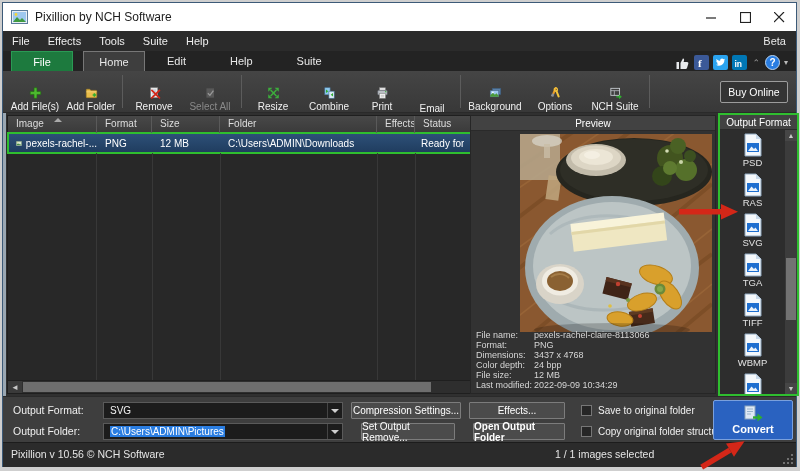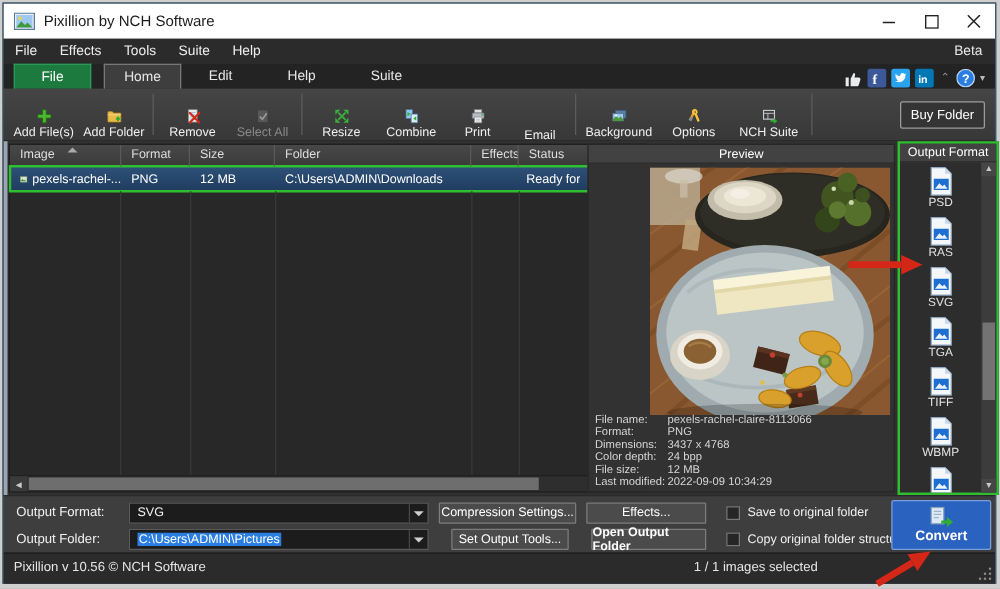--- a/index.html
+++ b/index.html
@@ -273,21 +273,21 @@
     <div class="tbtn" style="width:62px;">
       <svg viewBox="0 0 24 24">
           <rect x="4" y="4" width="15" height="12" fill="none" stroke="#c8cdd2" stroke-width="1.5"></rect>
           <path d="M4 8h15M10 8v8" stroke="#c8cdd2" stroke-width="1.2"></path>
           <path d="M13.5 18.5h6.5" stroke="#2fae2f" stroke-width="2.4"></path>
           <polygon points="18,14.5 23,18.5 18,22.5" fill="#2fae2f"></polygon>
         </svg>
       <span class="lbl">NCH Suite</span>
     </div>
     <div class="tsep"></div>
-    <div class="buyonline">Buy Folder</div>
+    <div class="buyonline">Buy Online</div>
   </div>
 
   <div class="main">
 
     <div class="filelist">
       <div class="fl-header">
         <div class="fl-hcell c-image"><span>Image</span><span class="sortmark"></span></div>
         <div class="fl-hcell c-format">Format</div>
         <div class="fl-hcell c-size">Size</div>
         <div class="fl-hcell c-folder">Folder</div>
@@ -504,21 +504,21 @@
     <div class="cbox" style="left:578px; top:8px;"></div>
     <span class="cblabel" style="left:595px; top:8px;">Save to original folder</span>
 
     <span class="blabel" style="left:10px; top:28px;">Output Folder:</span>
     <div class="combo" style="left:100px; top:26px; width:240px;">
       <span class="ctext"><span class="hl">C:\Users\ADMIN\Pictures</span></span>
       <span class="carrow">
           <span class="tri-down"></span>
         </span>
     </div>
-    <div class="pbtn" style="left:358px; top:26px; width:94px;">Set Output Tools...</div>
+    <div class="pbtn" style="left:358px; top:26px; width:94px;">Set Output Remove...</div>
     <div class="pbtn" style="left:470px; top:26px; width:92px;font-weight:bold;">Open Output Folder</div>
     <div class="cbox" style="left:578px; top:29px;"></div>
     <span class="cblabel" style="left:595px; top:29px;">Copy original folder structure</span>
 
     <div class="convert">
       <svg viewBox="0 0 20 17">
           <rect x="2" y="1" width="10" height="13" fill="#dfe9f5" stroke="#8aa4be"></rect>
           <path d="M4 4h6M4 6.5h6M4 9h4" stroke="#9ab4cc" stroke-width="1"></path>
           <path d="M10 12.5h6" stroke="#2fae2f" stroke-width="2.4"></path>
           <polygon points="14.5,8.5 19.5,12.5 14.5,16.5" fill="#2fae2f"></polygon>

